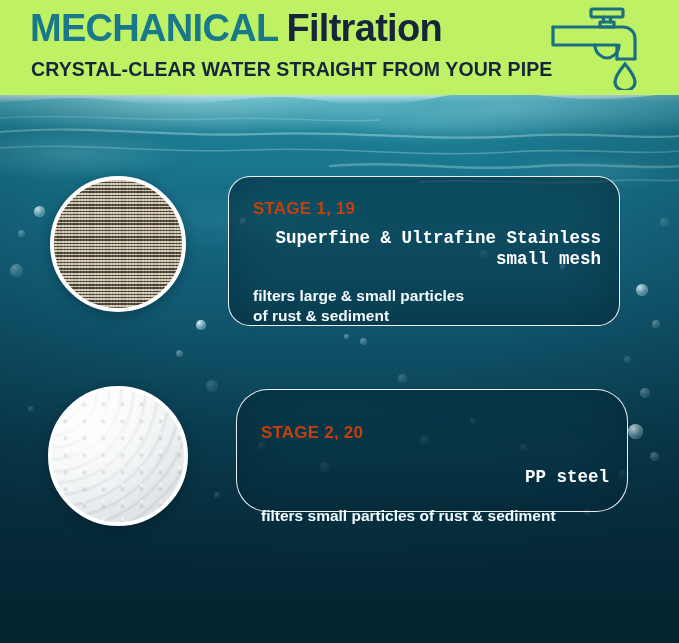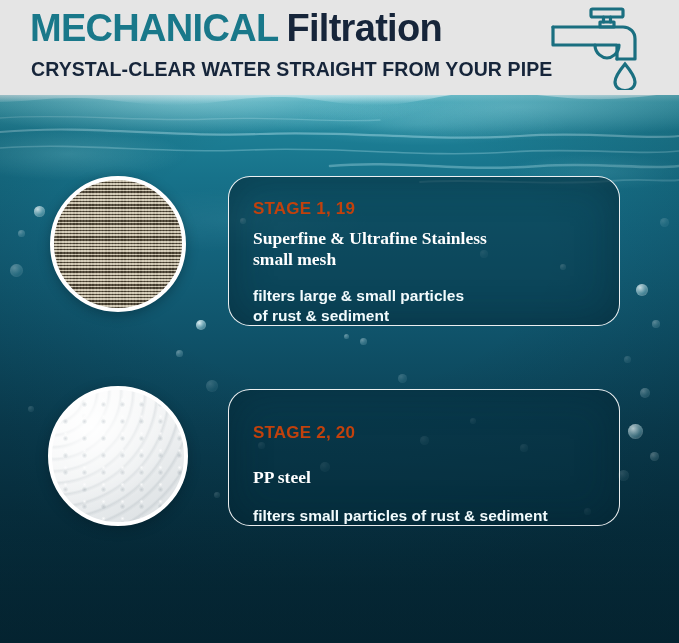--- a/index.html
+++ b/index.html
@@ -21,21 +21,21 @@
     overflow: hidden;
   }
 
   
   .header {
     position: absolute;
     left: 0; top: 0;
     width: 679px;
     height: 95px;
     z-index: 40;
-    background: #e5e5e5;
+    background: #bef264;
   }
 
   .title-line {
     position: absolute;
     left: 30px;
     top: 9px;
     white-space: nowrap;
     line-height: 1;
   }
   .title-main {
@@ -229,41 +229,42 @@
   
   .card {
     position: absolute;
     border: 1.6px solid rgba(255,255,255,.92);
     border-radius: 22px;
     background: rgba(6,48,63,.50);
     z-index: 25;
     box-shadow: inset 0 0 40px rgba(2,28,40,.35);
   }
   .card-1 { left: 228px; top: 176px; width: 392px; height: 150px; }
-  .card-2 { left: 228px; top: 389px; width: 392px; height: 137px; }
+  .card-2 { left: 236px; top: 389px; width: 392px; height: 123px; border-radius: 32px; }
 
   .card-inner { position: absolute; left: 24px; right: 18px; }
   .card-1 .card-inner { top: 22px; }
   .card-2 .card-inner { top: 33px; }
 
   .stage-label {
     font-size: 17px;
     font-weight: 800;
     letter-spacing: .2px;
     color: #c2410c;
     line-height: 1.15;
     font-family: "Liberation Sans", sans-serif;
   }
   .stage-heading {
     margin-top: 9px;
     font-size: 17.5px;
     font-weight: 800;
     color: #ffffff;
     line-height: 1.22;
-    font-family: Liberation Serif, serif;
+    font-family: Liberation Mono, monospace;
+    text-align: right;
   }
   .card-2 .stage-heading { margin-top: 24px; font-size: 17.5px; }
   .stage-desc {
     font-size: 15.5px;
     font-weight: 600;
     color: #f2fbfd;
     line-height: 1.28;
     font-family: "Liberation Sans", sans-serif;
   }
   .card-1 .stage-desc { margin-top: 16px; }

